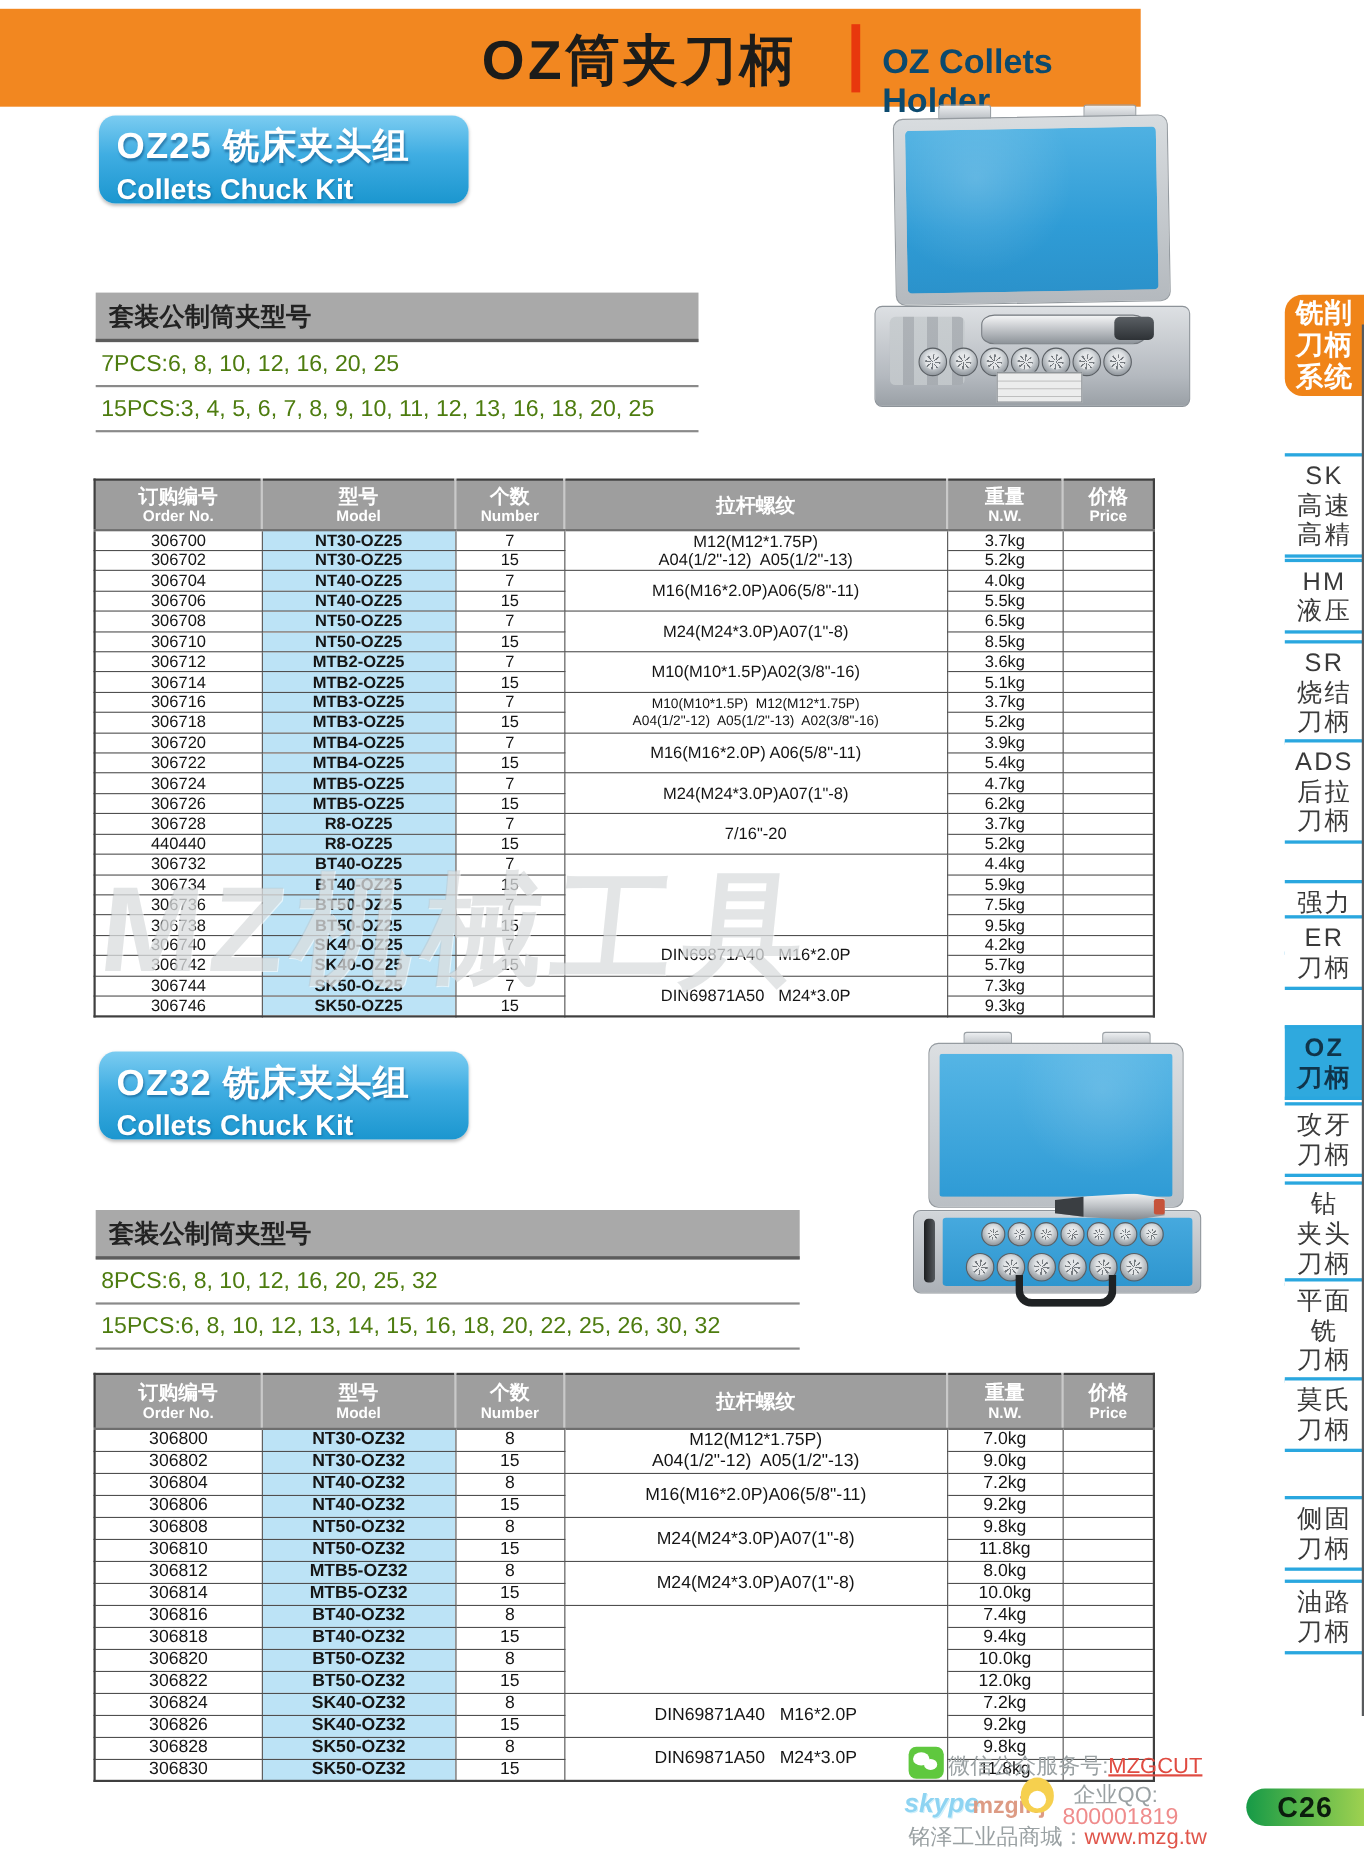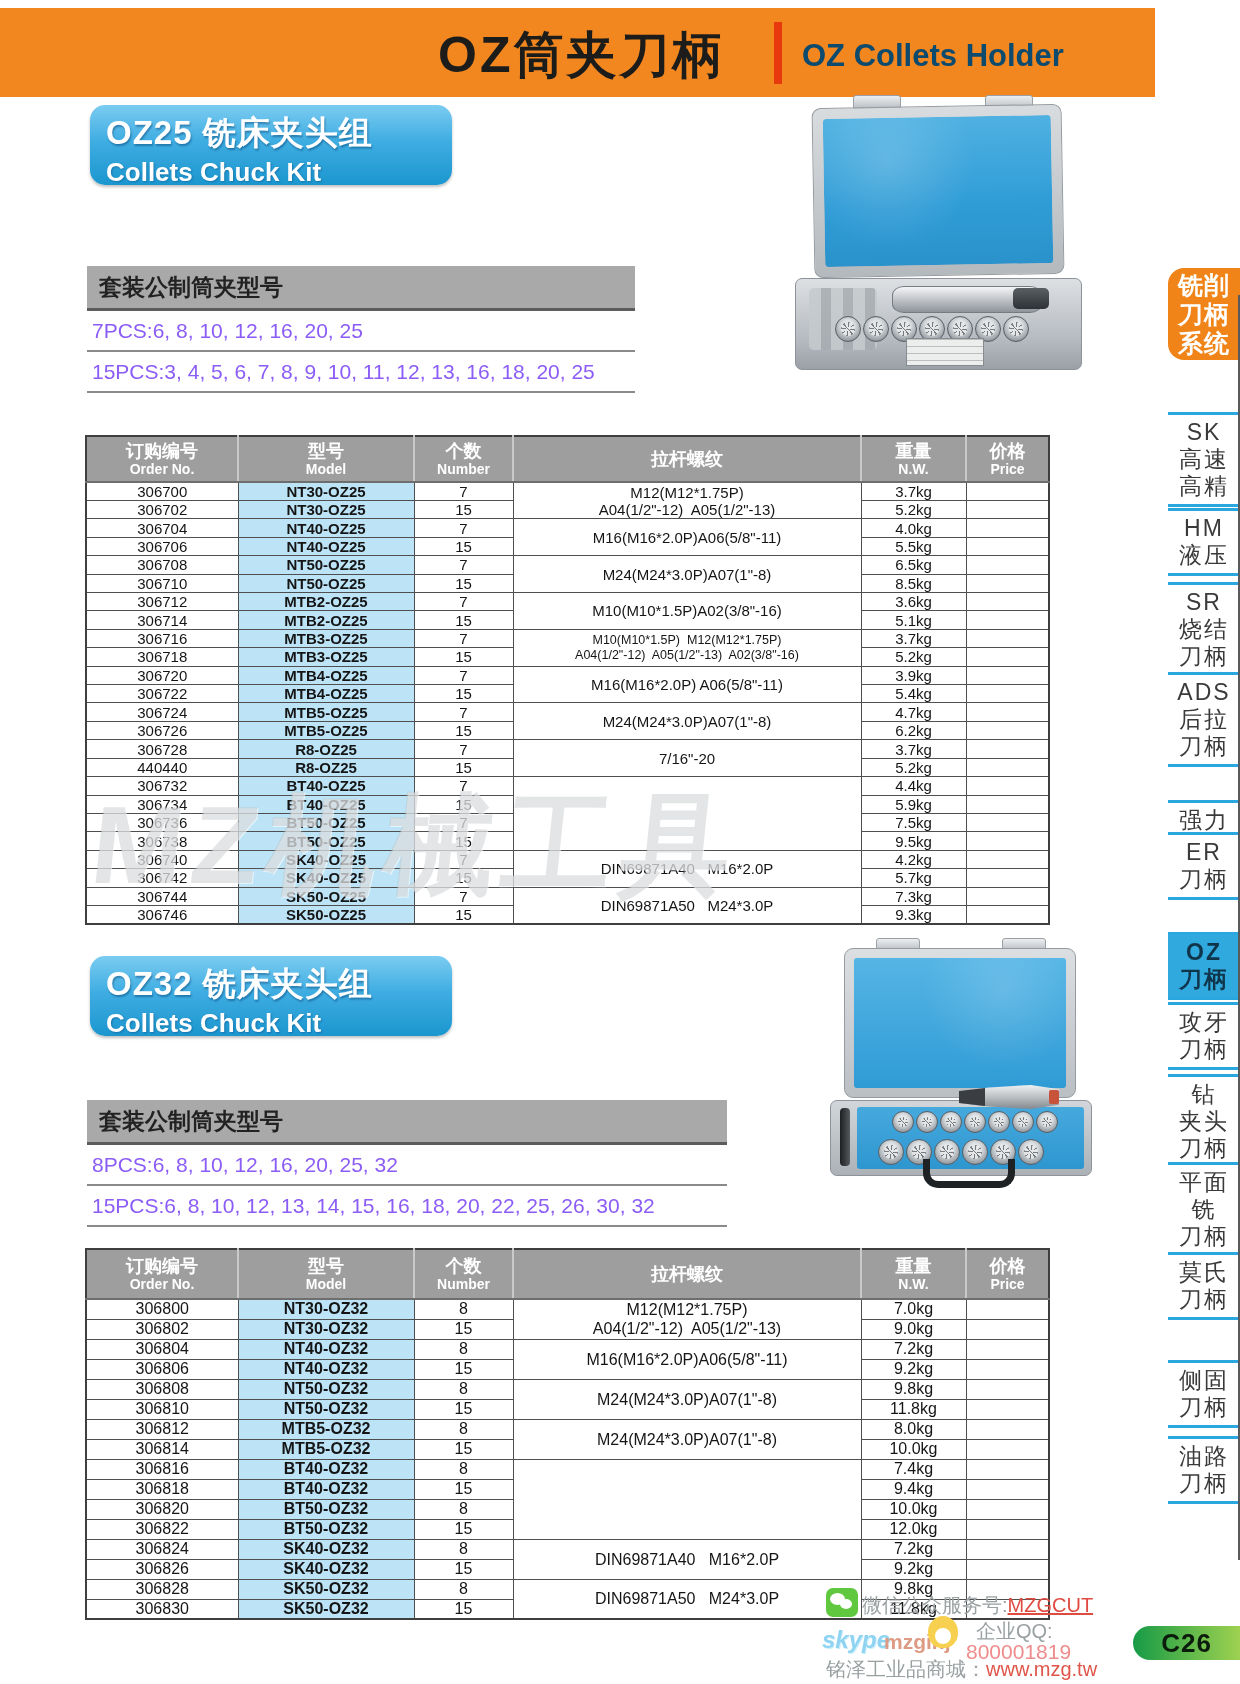--- a/index.html
+++ b/index.html
@@ -1,38 +1,38 @@
 <!DOCTYPE html>
 <html><head>
 <meta charset="utf-8">
 <style>
   html,body{margin:0;padding:0;background:#fff;}
   .page{position:relative;width:1240px;height:1684px;background:#fff;overflow:hidden;
         font-family:"Liberation Sans","DejaVu Sans",sans-serif;color:#151515;}
 
   
-  .banner{position:absolute;left:0;top:8px;width:1155px;height:89px;background:#F28720;}
+  .banner{position:absolute;left:0;top:8px;width:1037px;height:89px;background:#F28720;}
   .bzh{position:absolute;left:438px;top:14px;font-size:50px;font-weight:bold;color:#1c1c1a;letter-spacing:3px;}
   .bredbar{position:absolute;left:774px;top:14px;width:8px;height:62px;background:#E8380D;}
   .ben{position:absolute;left:802px;top:30px;font-size:31px;font-weight:bold;color:#0c4a6e;}
 
   
-  .sec-title{position:absolute;left:90px;width:362px;height:80px;border-radius:15px;
+  .sec-title{position:absolute;left:90px;width:336px;height:80px;border-radius:15px;
     background:linear-gradient(180deg,#7bccf1 0%,#3fade2 45%,#1b96cf 100%);
     box-shadow:0 2px 3px rgba(0,0,0,.25);color:#fff;padding:6px 16px;box-sizing:border-box;}
   .st25{top:105px;} .st32{top:956px;}
   .stl1{font-size:33px;font-weight:bold;text-shadow:1px 2px 2px rgba(0,60,110,.45);letter-spacing:1px;}
   .stl2{font-size:26px;font-weight:bold;text-shadow:1px 1px 2px rgba(0,60,110,.4);margin-top:1px;}
 
   
   .spec{position:absolute;left:87px;}
   .spec25{top:266px;width:548px;} .spec32{top:1100px;width:640px;}
   .spec-header{height:42px;background:#A9A9A9;border-bottom:3px solid #5c5c5c;display:flex;align-items:center;
     padding-left:12px;font-size:23px;font-weight:bold;color:#222;}
-  .spec-row{height:39px;display:flex;align-items:center;padding-left:5px;font-size:21px;color:#8b5cf6;
+  .spec-row{height:39px;display:flex;align-items:center;padding-left:5px;font-size:21px;color:#4d7c0f;
     border-bottom:2px solid #8a8a8a;white-space:nowrap;}
 
   
   .prod-table{position:absolute;left:85px;border-collapse:collapse;table-layout:fixed;width:963px;background:#fff;
     border:2px solid #3f3f3f;}
   .t25{top:435px;height:490px;} .t32{top:1248px;height:370px;}
   .prod-table col.co{width:152px}.prod-table col.cm{width:176px}.prod-table col.cn{width:99px}
   .prod-table col.ct{width:348px}.prod-table col.cw{width:105px}.prod-table col.cp{width:83px}
   .prod-table th{background:#9E9E9E;color:#fff;border-left:2px solid #c9c9c9;border-bottom:2px solid #6e6e6e;
     vertical-align:middle;padding:0;}

